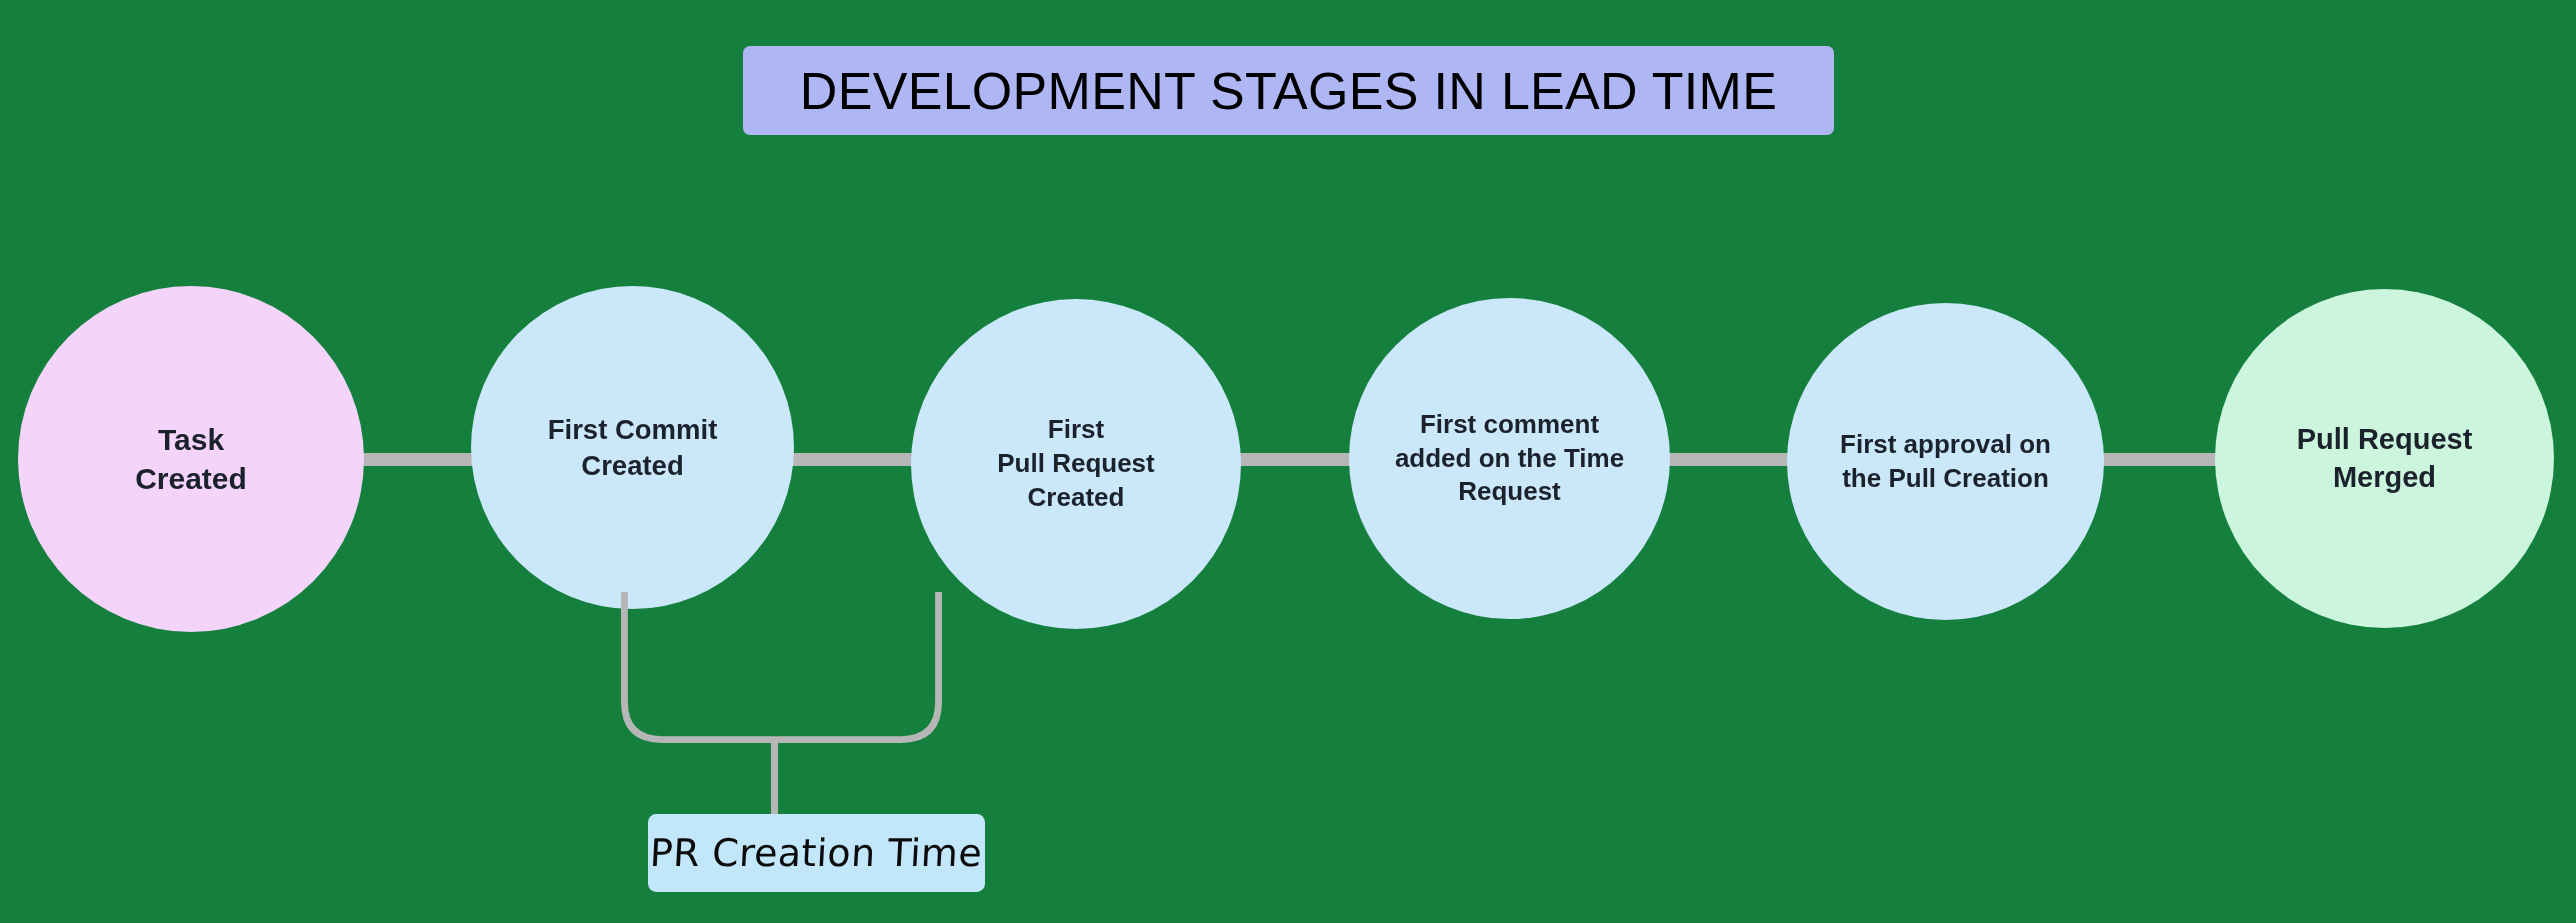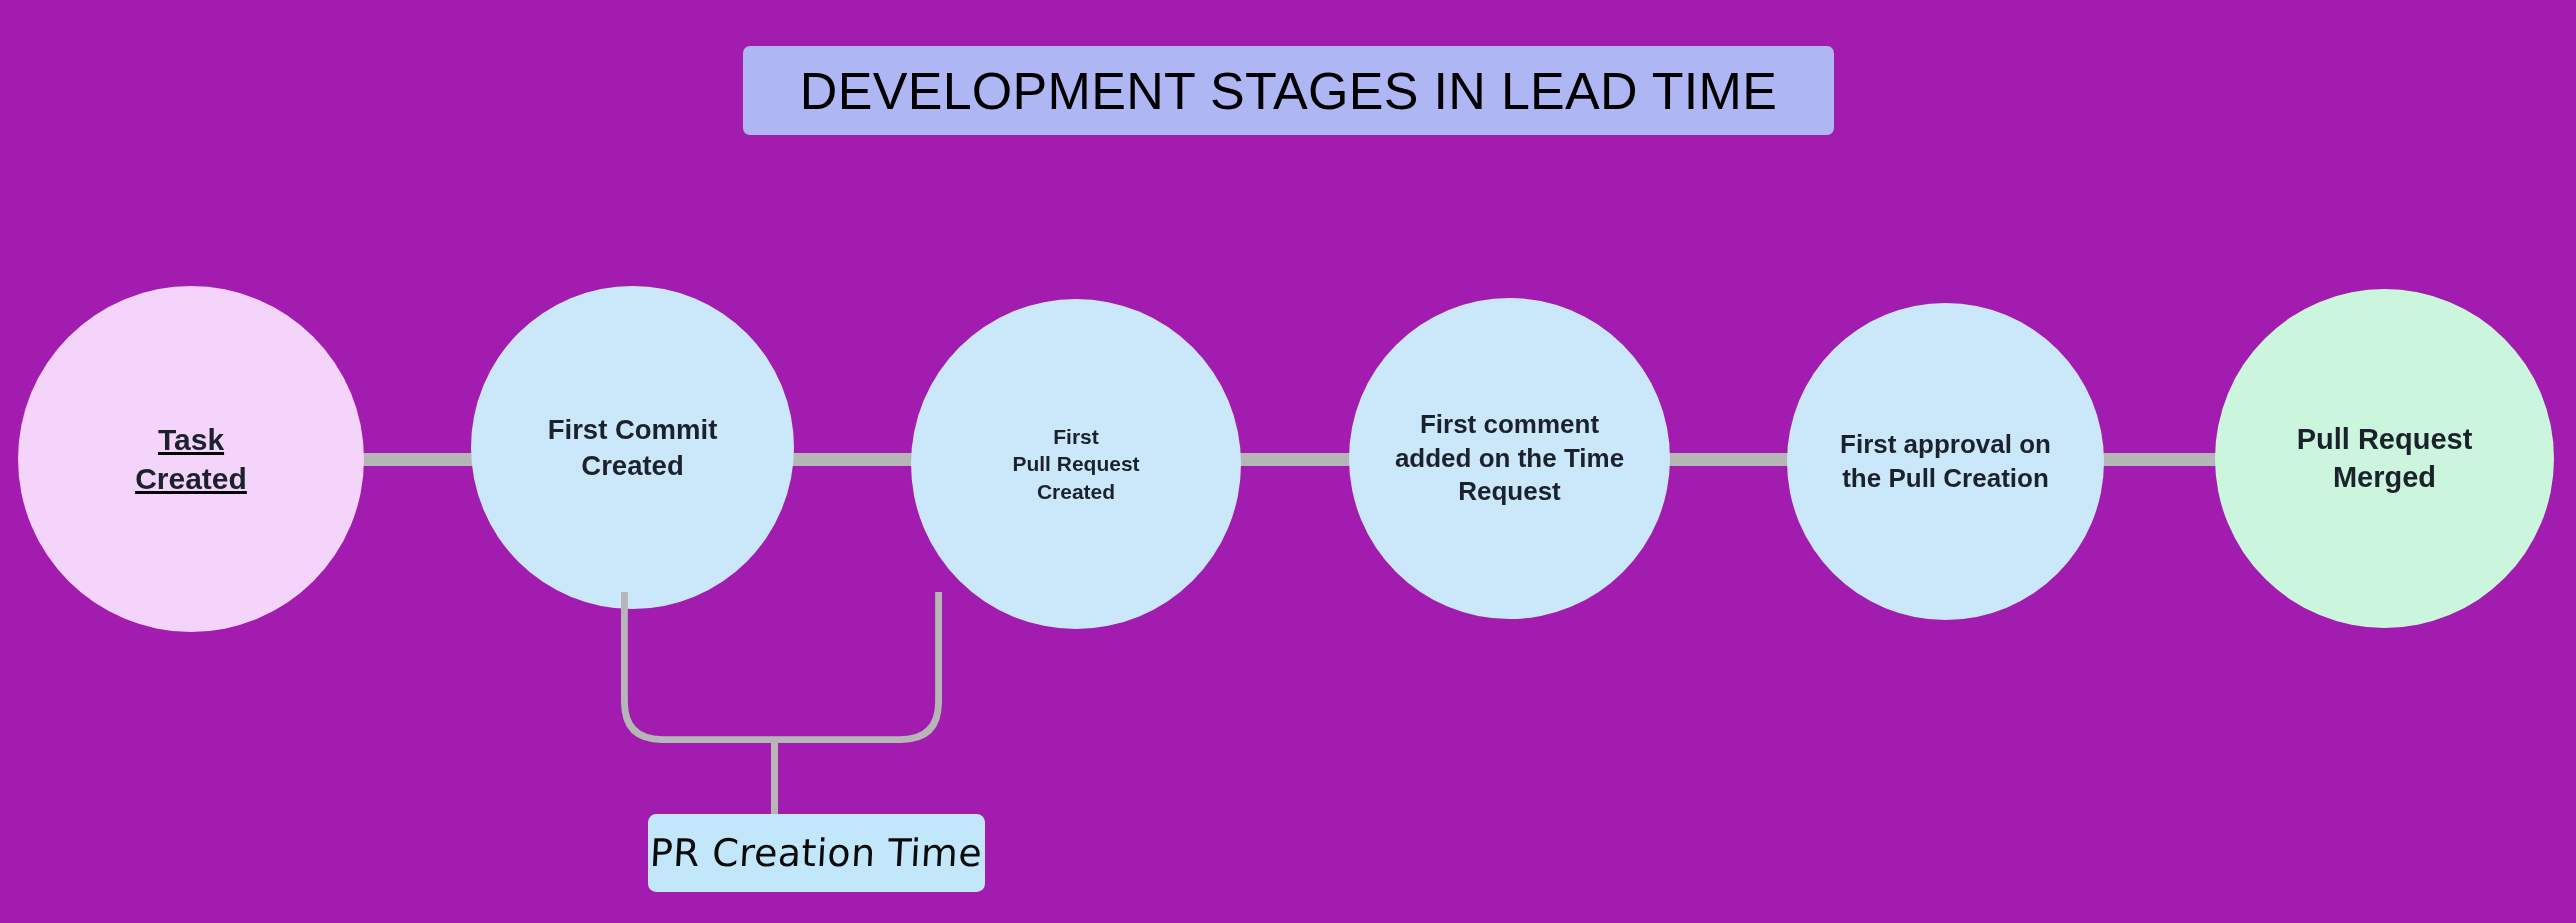--- a/index.html
+++ b/index.html
@@ -4,21 +4,21 @@
 <style>
   html, body {
     margin: 0;
     padding: 0;
     background: #ffffff;
   }
   #stage {
     position: relative;
     width: 2576px;
     height: 923px;
-    background: #a21caf;
+    background: #15803d;
     overflow: hidden;
     font-family: "Liberation Sans", sans-serif;
   }
 
   
   .title-banner {
     position: absolute;
     left: 743px;
     top: 46px;
     width: 1091px;
@@ -59,21 +59,21 @@
   }
   .node .node-label {
     font-family: "Liberation Sans", sans-serif;
     font-weight: bold;
     color: #1b222c;
     line-height: 1.30;
     white-space: pre-line;
     padding: 0 12.4px;
   }
 
-  .node.start  { background: #f4d4fb; text-decoration: underline; }
+  .node.start  { background: #f4d4fb; }
   .node.mid    { background: #cbe8fb; }
   .node.finish { background: #ccf5dd; }
 
   
   .bracket {
     position: absolute;
     left: 621px;
     top: 592px;
     width: 321px;
     height: 158px;
@@ -125,21 +125,21 @@
     <span class="node-label" style="font-size:30px;">Task
 Created</span>
   </div>
 
   <div class="node mid" style="left:471px; top:286px; width:323px; height:323px;">
     <span class="node-label" style="font-size:27.5px;">First Commit
 Created</span>
   </div>
 
   <div class="node mid" style="left:911px; top:299px; width:330px; height:330px;">
-    <span class="node-label" style="font-size:21px;">First
+    <span class="node-label" style="font-size:26px;">First
 Pull Request
 Created</span>
   </div>
 
   <div class="node mid" style="left:1349px; top:298px; width:321px; height:321px;">
     <span class="node-label" style="font-size:26px;">First comment
 added on the Time
 Request</span>
   </div>
 

